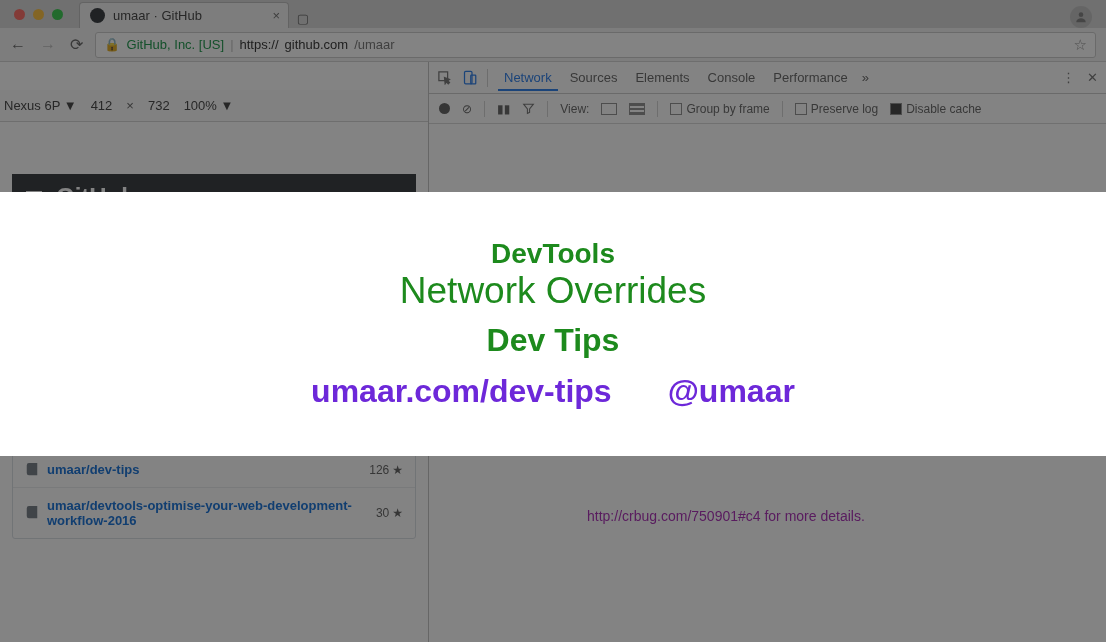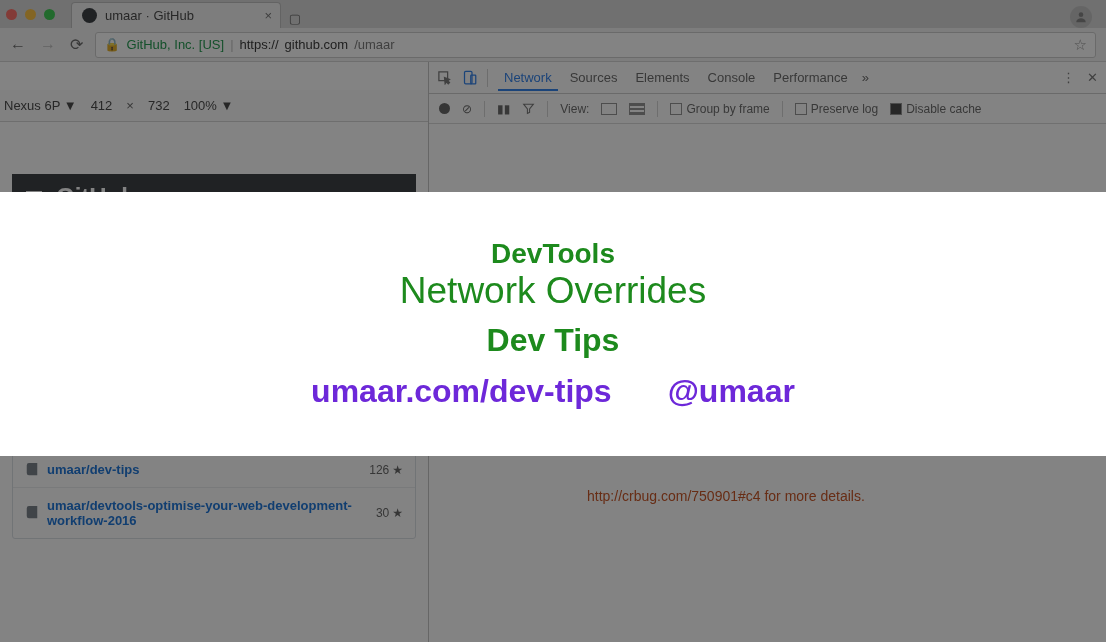--- a/index.html
+++ b/index.html
@@ -18,20 +18,21 @@
   background: rgba(30,30,30,0.55);
   z-index: 5;
   pointer-events: none;
 }
 
 .tabstrip {
   height: 28px;
   background: #d4d4d4;
   display: flex;
   align-items: flex-end;
+  padding-left: 8px;
 }
 .mac-dots { display:flex; gap:8px; align-items:center; height:100%; padding:0 6px;}
 .dot { width:11px; height:11px; border-radius:50%; }
 .dot.red{background:#ff5f57;} .dot.yellow{background:#febc2e;} .dot.green{background:#28c840;}
 .tab {
   background:#f2f2f2; height:26px; border-radius:4px 4px 0 0;
   display:flex; align-items:center; padding:0 32px 0 10px; gap:8px;
   margin-left:10px; min-width:210px; position:relative;
   border:1px solid #b8b8b8; border-bottom:none;
 }
@@ -97,21 +98,21 @@
 .dt-toolbar{
   height:30px;border-bottom:1px solid #d6d6d6;display:flex;align-items:center;
   padding:0 10px;gap:12px;color:#5a5a5a;font-size:12px;
 }
 .rec{width:11px;height:11px;border-radius:50%;background:#555;}
 .dt-toolbar .sep{width:1px;height:16px;background:#d0d0d0;}
 .view-btn{width:16px;height:12px;border:1px solid #888;display:inline-block;}
 .cb{width:12px;height:12px;border:1px solid #888;display:inline-block;vertical-align:middle;margin-right:4px;}
 .cb.checked{background:linear-gradient(#333,#333);}
 .dt-body{flex:1;position:relative;color:#555;font-size:14px;}
-.crbug{position:absolute;left:158px;top:364px;color:#c2410c;}
+.crbug{position:absolute;left:158px;top:384px;color:#a21caf;}
 
 .banner{
   position:absolute;left:0;right:0;top:192px;height:264px;background:#fff;z-index:10;
   display:flex;flex-direction:column;align-items:center;justify-content:center;
   font-family:"Helvetica Neue",Arial,sans-serif;
 }
 .banner .l1{color:#1d8a1d;font-weight:700;font-size:28px;}
 .banner .l2{color:#1d8a1d;font-weight:400;font-size:37px;margin-top:0;}
 .banner .l3{color:#1d8a1d;font-weight:700;font-size:32px;margin-top:10px;}
 .banner .links{margin-top:14px;display:flex;gap:56px;font-size:32px;font-weight:700;color:#6d28d9;}

